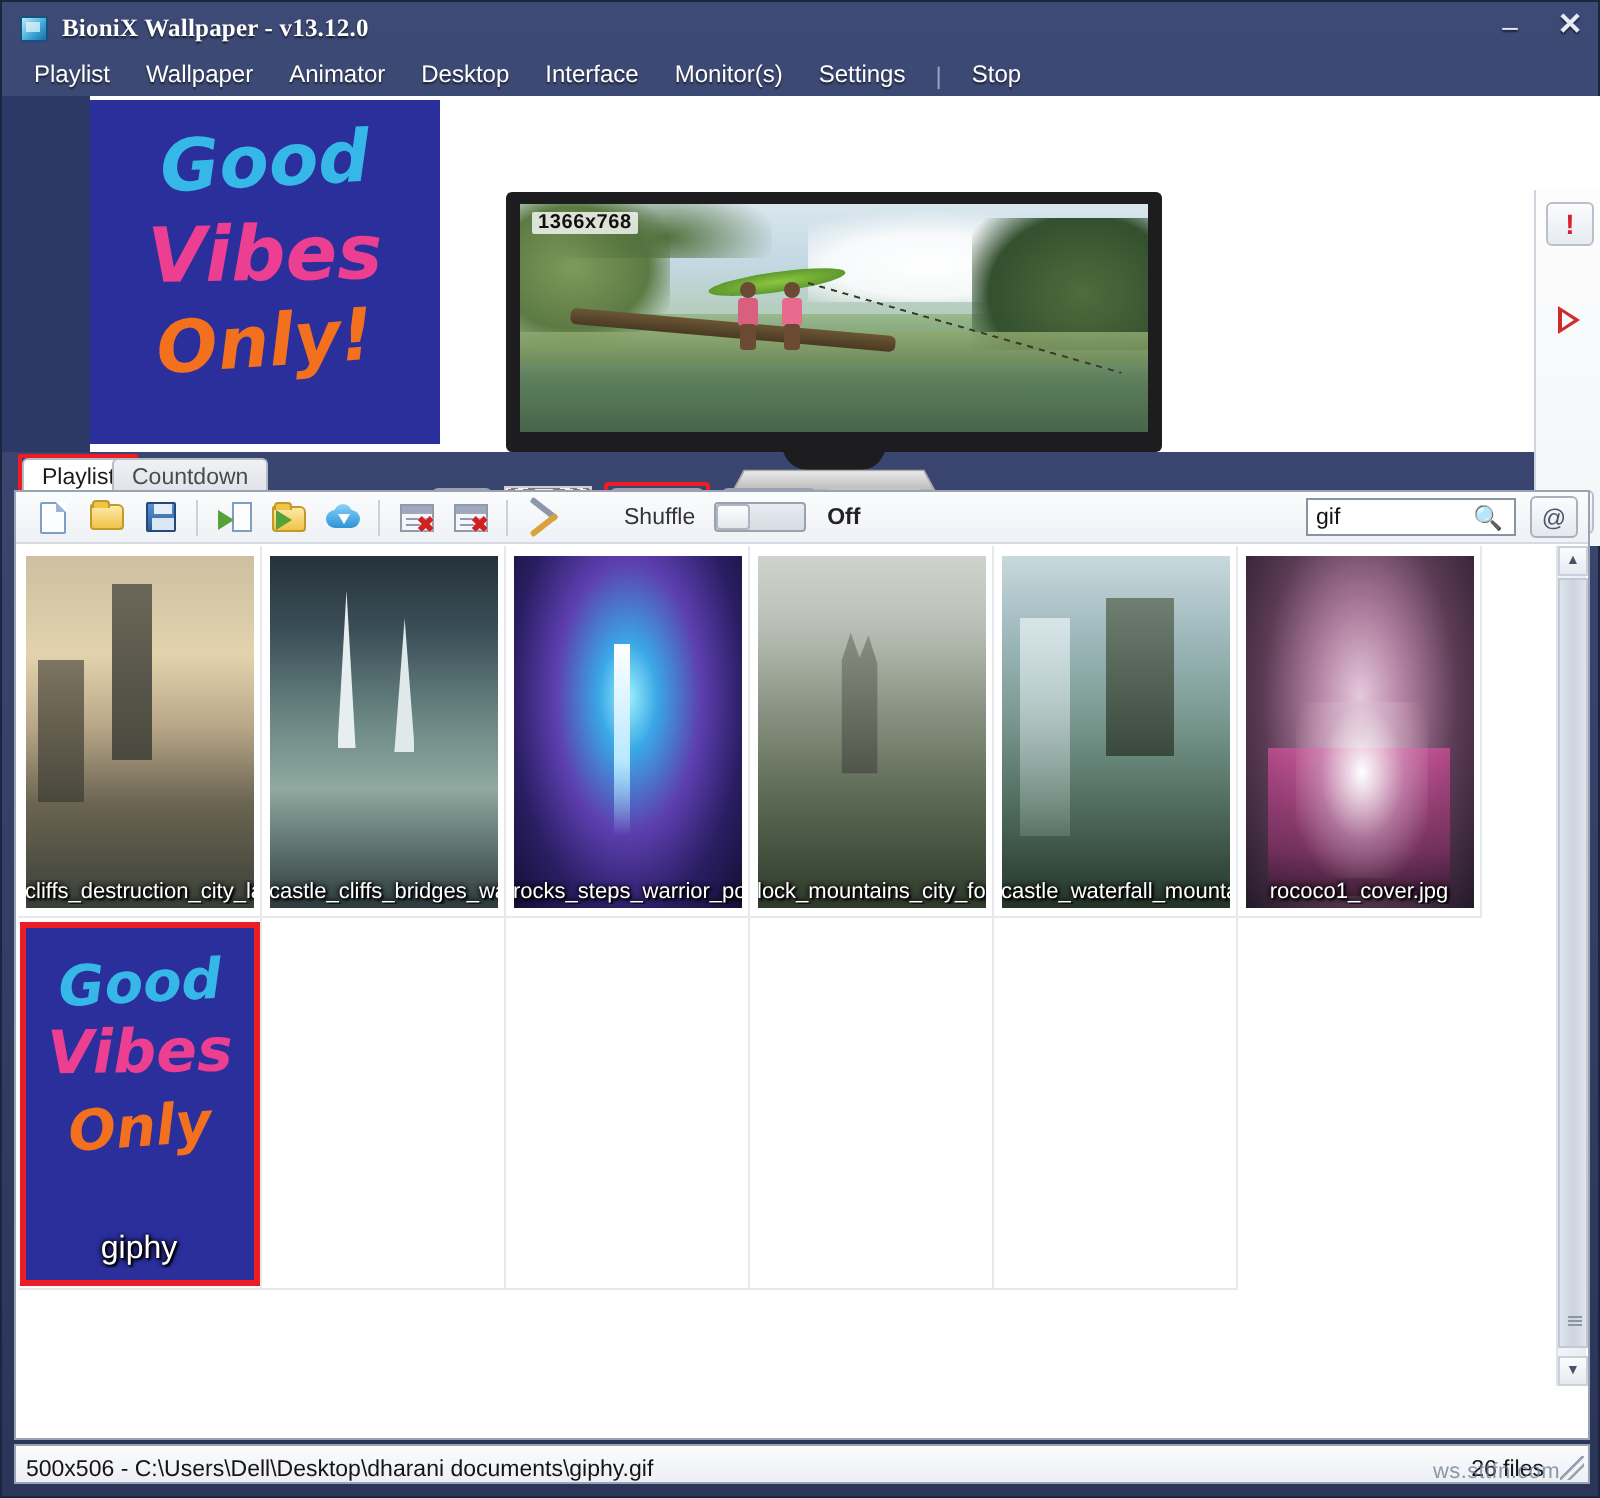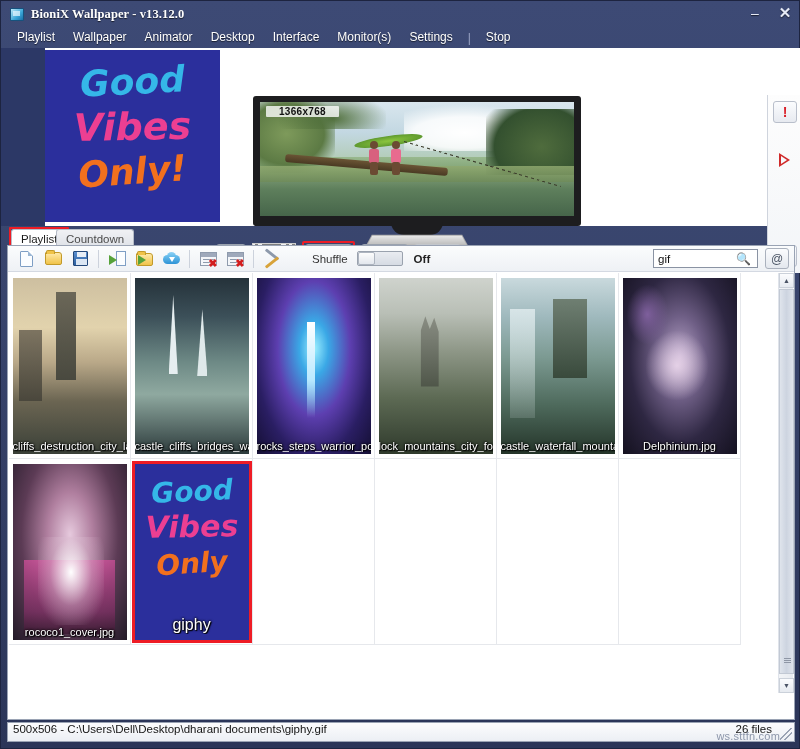--- a/index.html
+++ b/index.html
@@ -121,21 +121,21 @@
   .kid .legs{ position:absolute; left:3px; top:21px; width:8px; height:13px; background:#6b4a33; border-radius:2px;}
   #kid1{ left:34%; }
   #kid2{ left:41%; }
   #kid2 .body{ background:#e86b8f; }
   #sc-line{ left:46%; top:34%; width:52%; height:1px;
             background: repeating-linear-gradient(90deg,#3a3a2a 0 3px, rgba(0,0,0,0) 3px 6px);
             transform: rotate(16deg); transform-origin: left center;}
   #res-badge{
     position:absolute; left:6px; top:4px;
     background: rgba(255,255,255,.78); color:#111;
-    font-size:10px; font-weight:bold; padding:0 13px; border-radius:1px;
+    font-size:10px; font-weight:bold; padding:0 3px; border-radius:1px;
     letter-spacing:.3px;
   }
   #monitor-neck{
     position:absolute; left:50%; margin-left:-26px; top:126px;
     width:52px; height:13px; background:#1d1d1f;
     border-bottom-left-radius:26px; border-bottom-right-radius:26px;
   }
   #monitor-base{
     position:absolute; left:50%; margin-left:-48px; top:138px;
     width:96px; height:12px;
@@ -395,21 +395,21 @@
     border:1px solid #c2c9d4;
   }
   #sb-grip{ position:absolute; left:4px; bottom:10px; width:7px; height:5px;
     background: repeating-linear-gradient(180deg,#8e96a5 0 1px, rgba(0,0,0,0) 1px 2px); }
 
   
   #statusbar{
     position:absolute; left:6px; bottom:6px; width:788px; height:20px;
     background: linear-gradient(180deg,#fcfcfd 0%,#eceff4 100%);
     border:1px solid #9aa3b4;
-    display:flex; align-items:flex-start;
+    display:flex; align-items:flex-end;
   }
   #status-text{ font-size:11.5px; color:#141414; margin-left:5px; }
   #status-right{ position:absolute; right:22px; font-size:11.5px; color:#141414; }
   #status-watermark{
     position:absolute; right:14px; top:7px; font-size:11px; color:#6b7790;
     opacity:.75; letter-spacing:.2px;
   }
   #status-grip{
     position:absolute; right:2px; bottom:1px; width:12px; height:12px;
     background:
@@ -619,26 +619,20 @@
         </div>
       </div>
 
       <div class="cell">
         <div class="thumb">
           <div class="art t5"></div>
           <div class="cap">castle_waterfall_mountai</div>
         </div>
       </div>
 
-      <div class="cell">
-        <div class="thumb">
-          <div class="art t6"></div>
-          <div class="cap">Delphinium.jpg</div>
-        </div>
-      </div>
 
       <div class="cell">
         <div class="thumb">
           <div class="art t7"></div>
           <div class="cap">rococo1_cover.jpg</div>
         </div>
       </div>
 
       <div class="cell">
         <div class="thumb selected">

